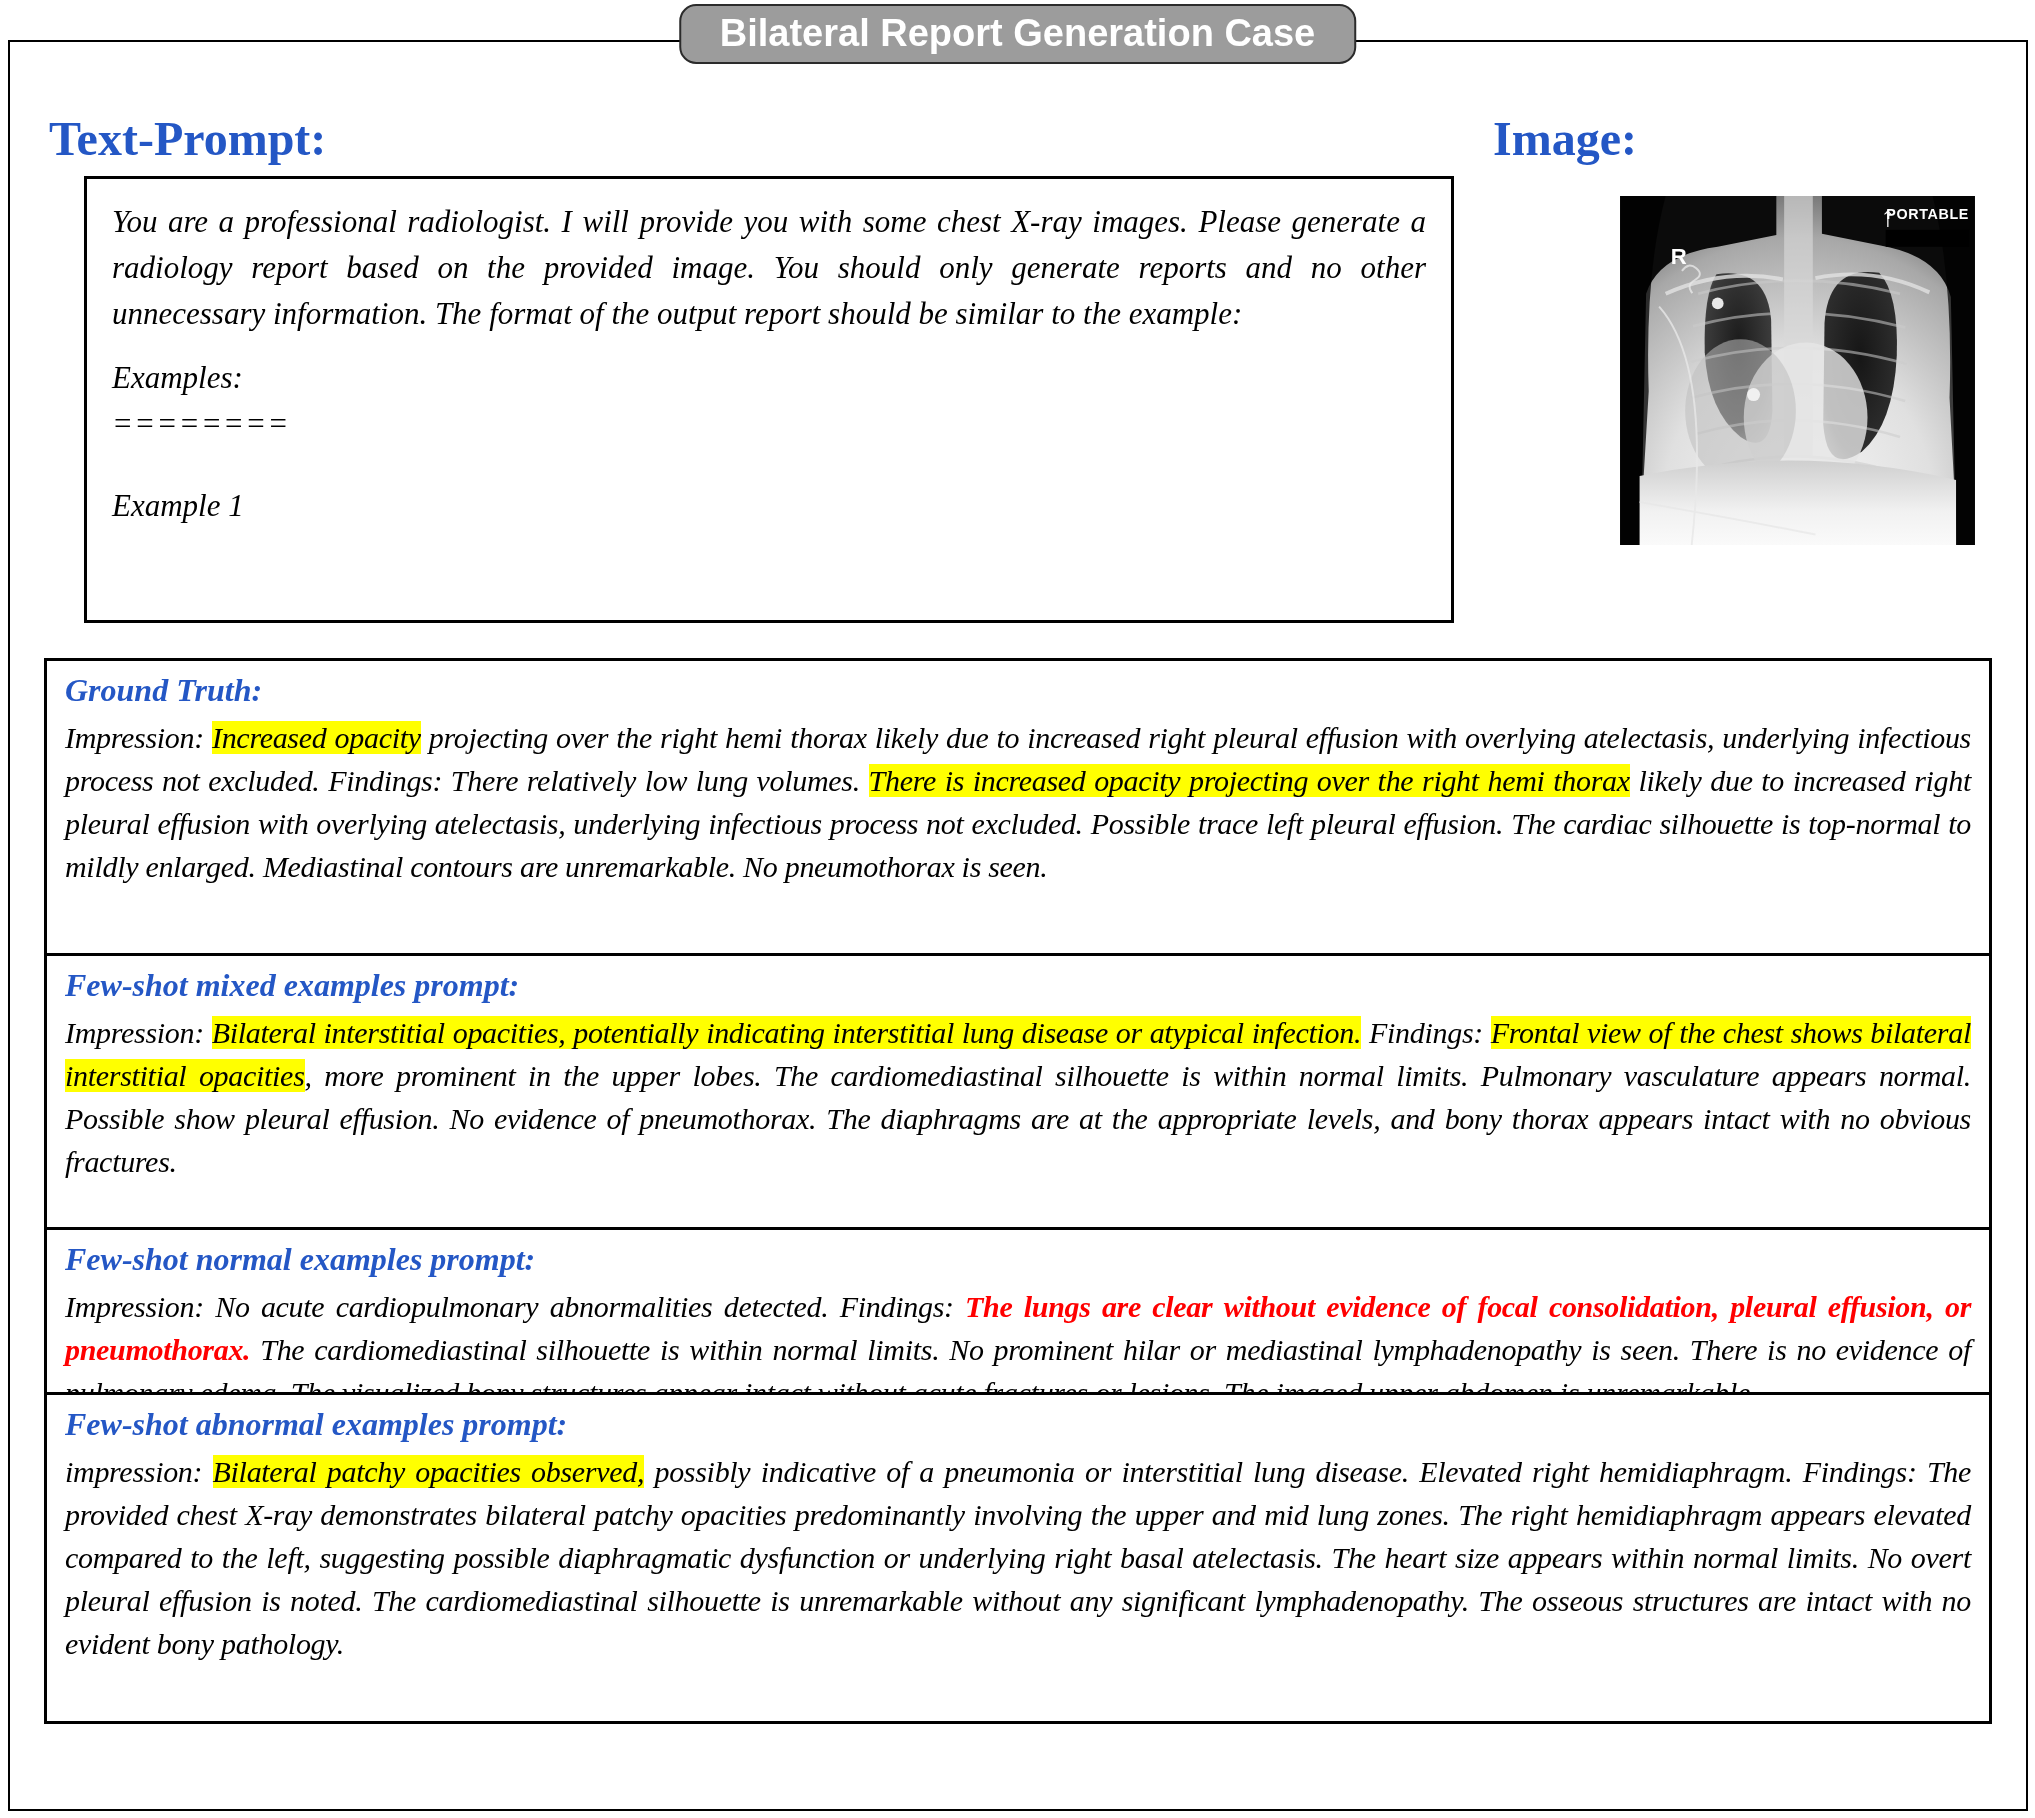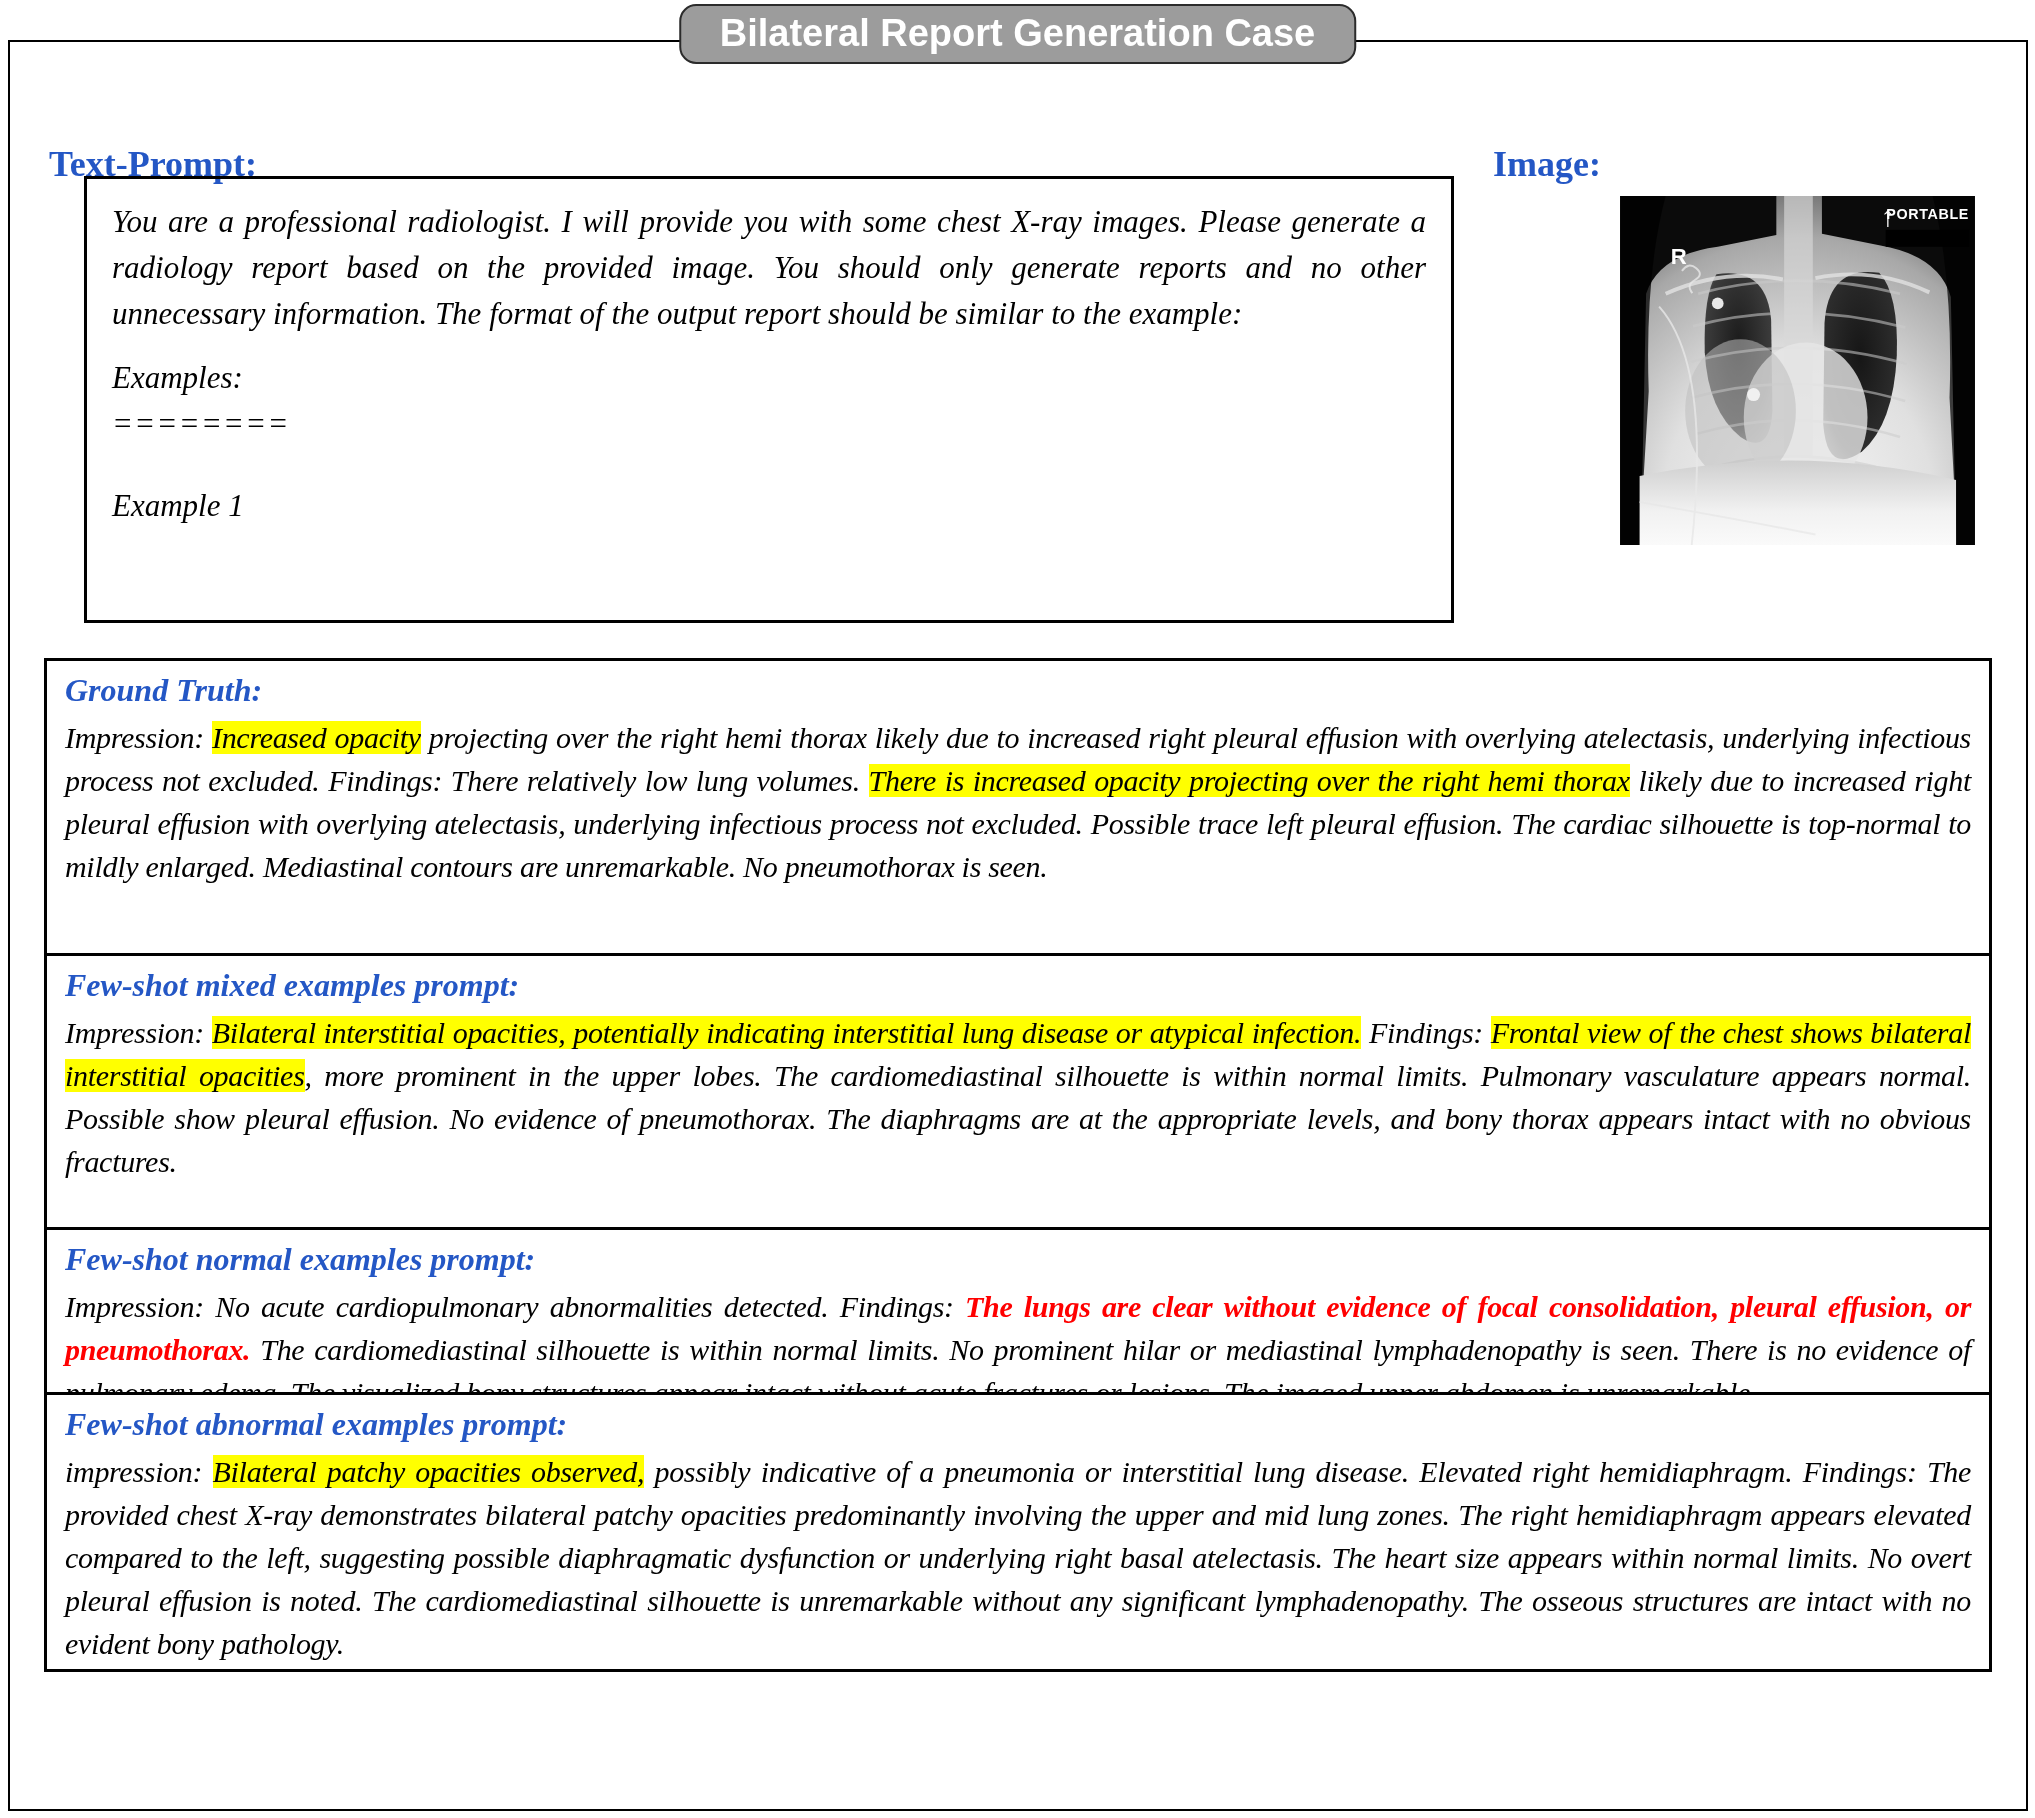--- a/index.html
+++ b/index.html
@@ -34,24 +34,23 @@
     font-family:"Liberation Sans", sans-serif;
     font-weight:bold;
     font-size:38px;
     color:#ffffff;
     white-space:nowrap;
   }
   
   .big-label{
     position:absolute;
     font-weight:bold;
-    font-size:36px;
+    font-size:48px;
     color:var(--heading_blue);
     font-family:"Liberation Serif", serif;
-    margin-top:32px;
   }
   .label-text-prompt{ left:49px; top:111px; }
   .label-image{ left:1493px; top:111px; }
 
   
   .prompt-box{
     position:absolute;
     left:44px; top:176px;
     width:1370px; height:447px;
     border:3.3px solid #000;
@@ -91,21 +90,21 @@
     box-sizing:border-box;
     padding:10.4px 18px 0 18px;
     overflow:hidden;
     border-bottom:3.3px solid #000;
     font-style:italic;
   }
   .section:last-child{ border-bottom:none; }
   .sec-gt{ height:295px; }
   .sec-mixed{ height:274px; }
   .sec-normal{ height:165px; }
-  .sec-abnormal{ height:274px; }
+  .sec-abnormal{ height:326px; }
   .section h3{
     margin:0 0 6.5px 0;
     font-size:32px;
     line-height:38px;
     font-weight:bold;
     color:var(--heading_blue);
     font-family:"Liberation Serif", serif;
   }
   .section .body{
     font-size:30px;

